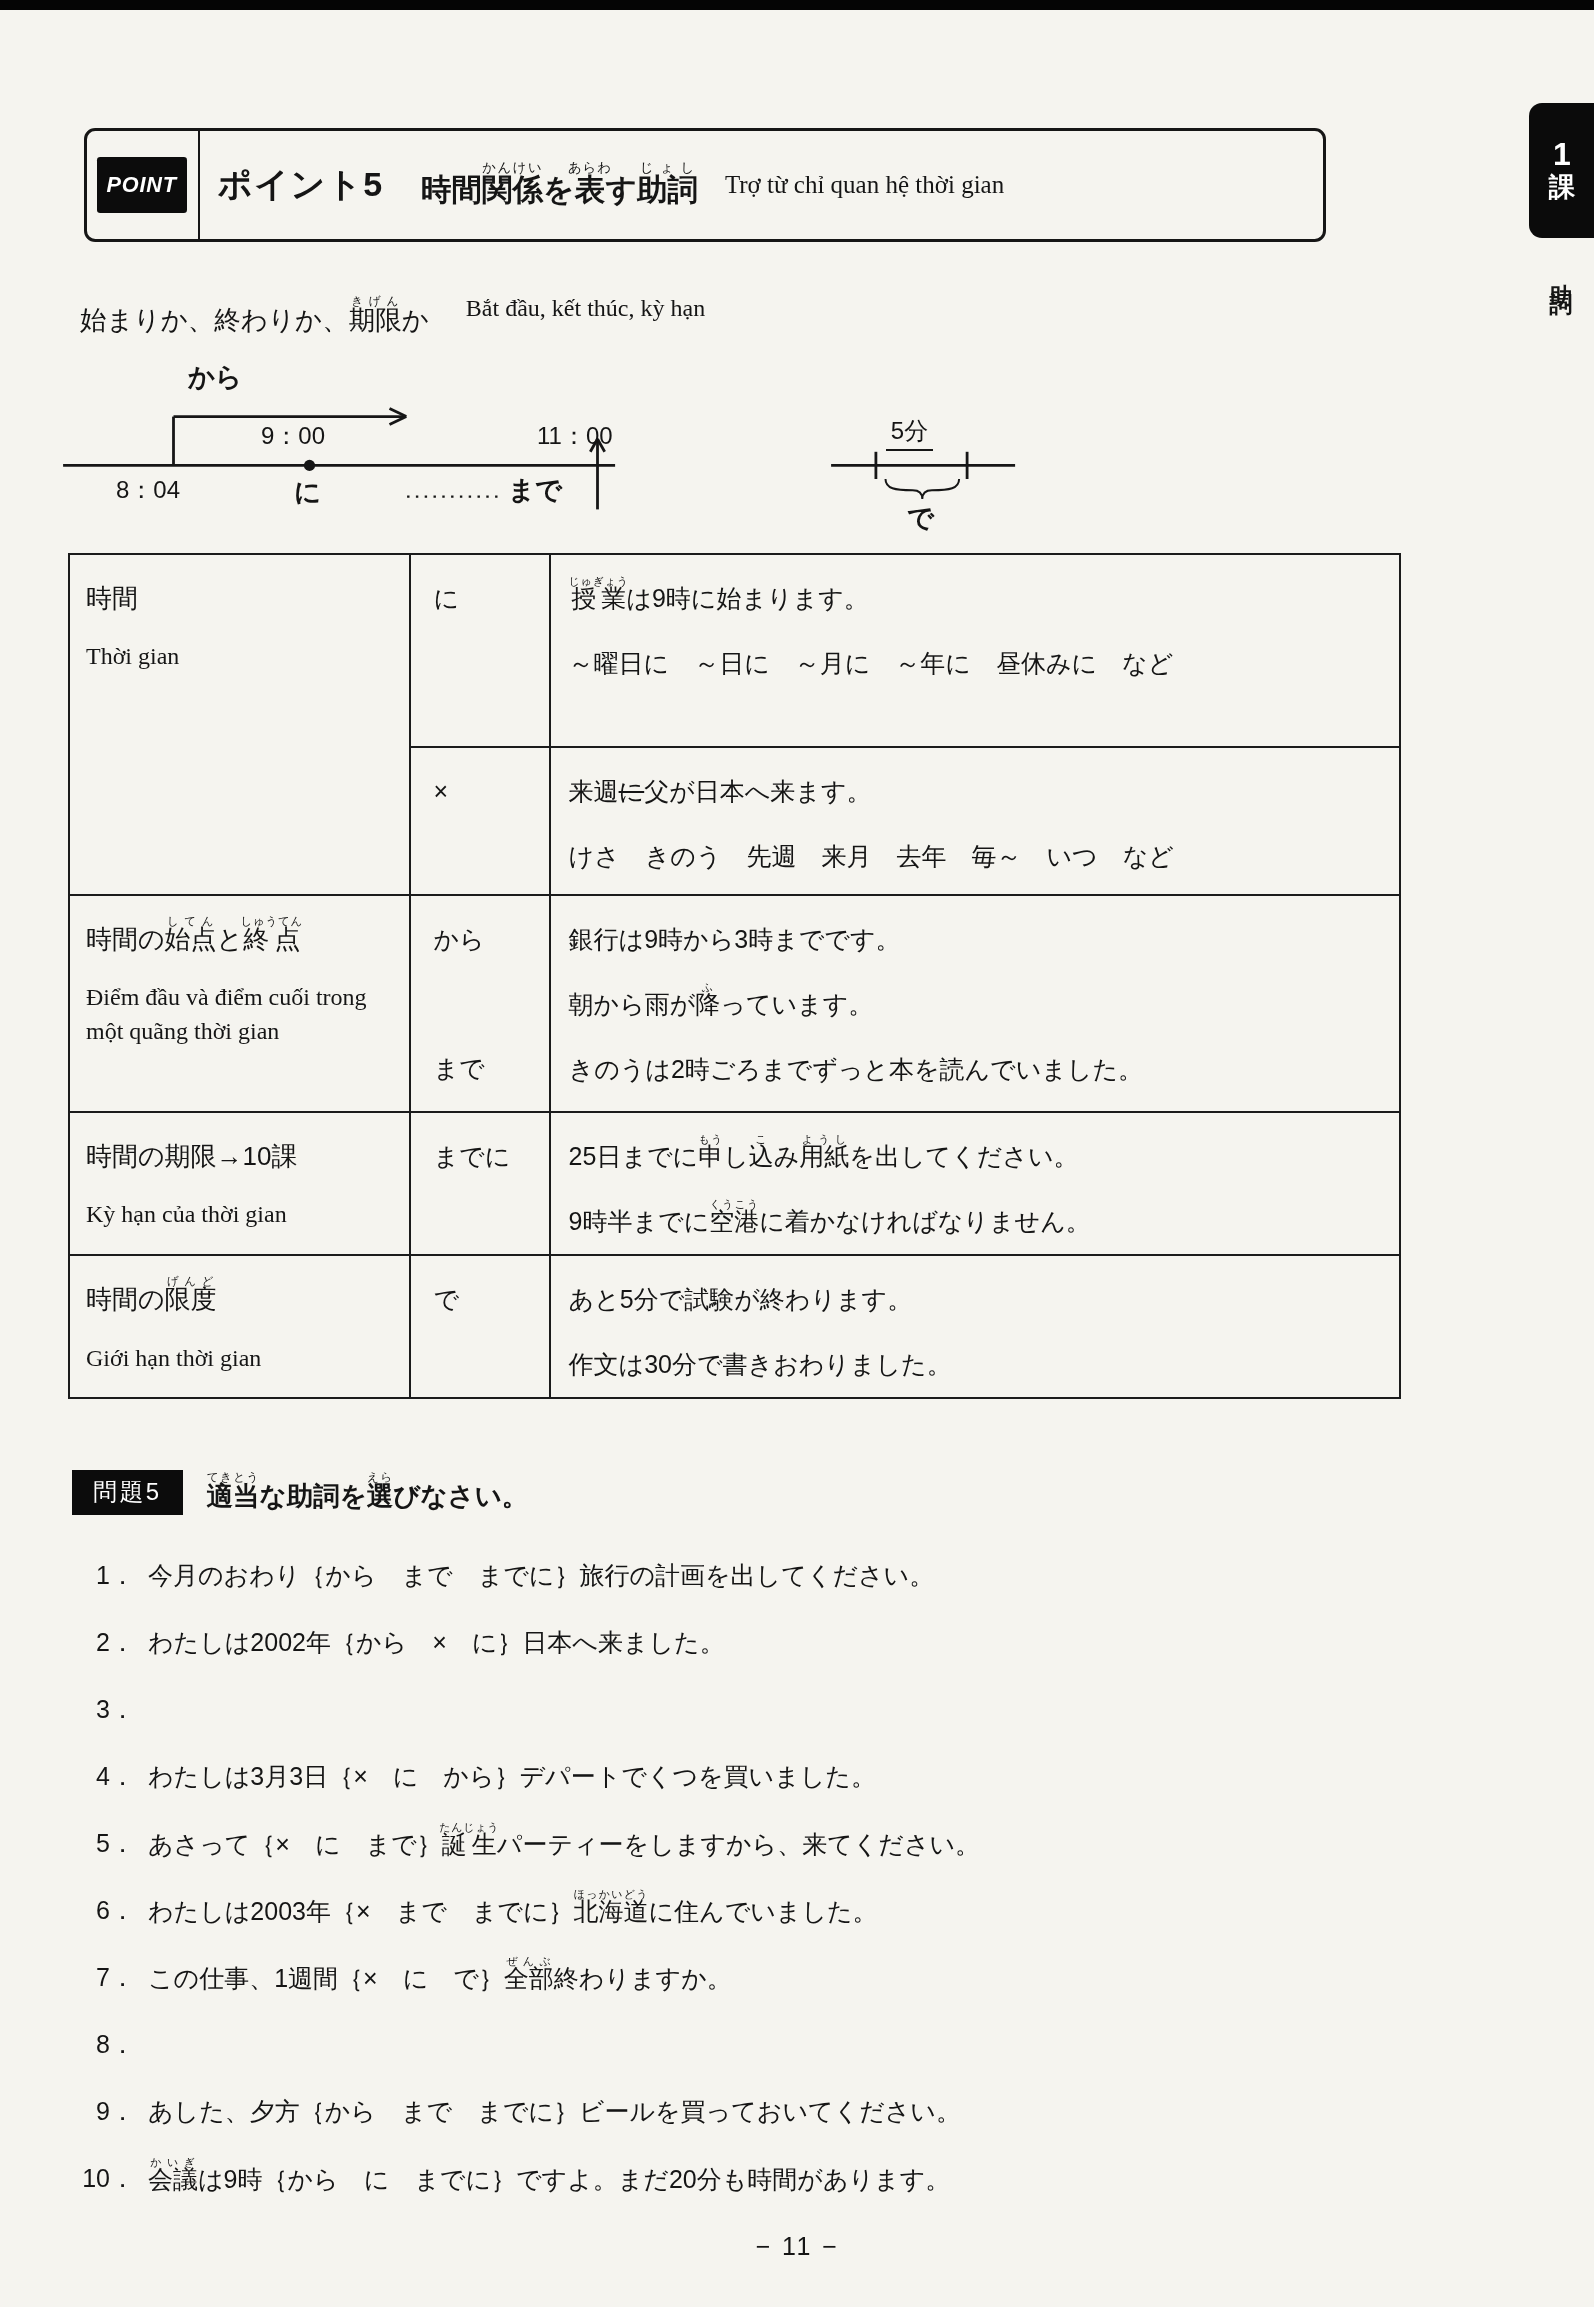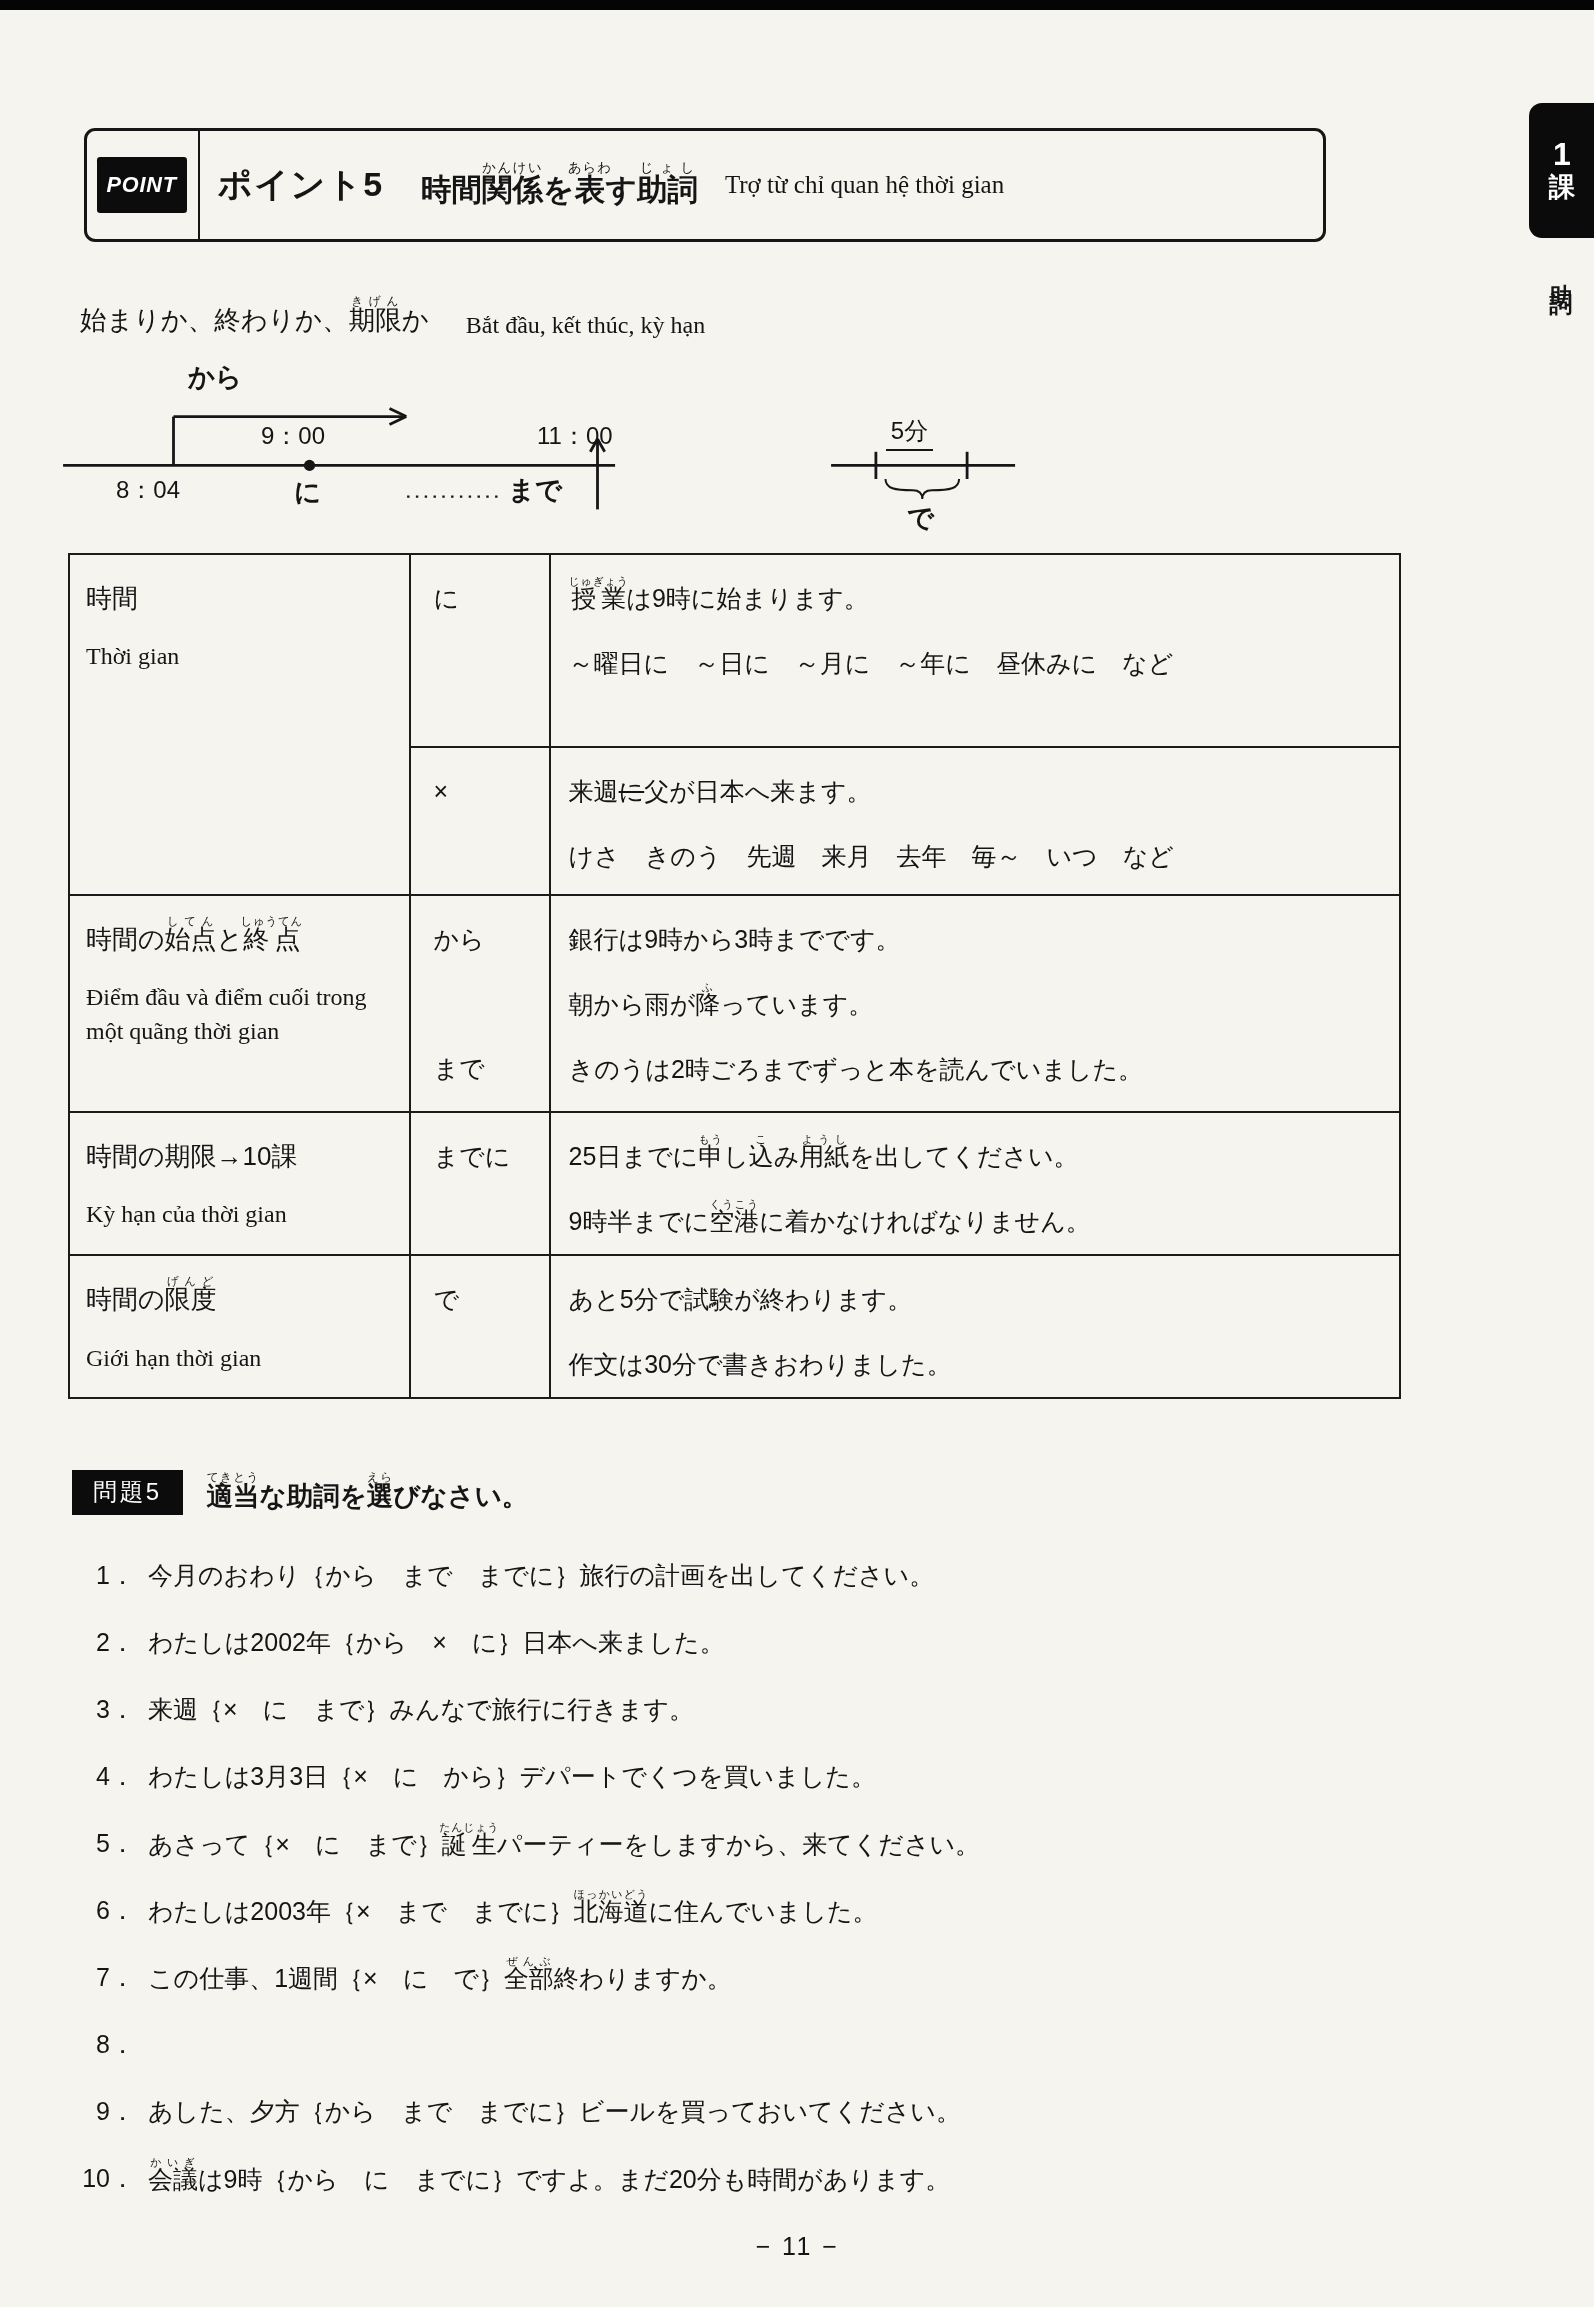--- a/index.html
+++ b/index.html
@@ -37,21 +37,21 @@
     display:flex; flex-direction:column; align-items:center; justify-content:center;
   }
   .side-tab .tab-num { font-size:32px; font-weight:bold; line-height:1.1; }
   .side-tab .tab-kanji { font-size:26.5px; font-weight:bold; line-height:1.2; }
   .side-topic {
     position:absolute; right:17.6px; top:265px;
     writing-mode:vertical-rl; font-size:23px; font-weight:bold; letter-spacing:8px;
   }
 
   
-  .intro-line { position:absolute; left:80px; top:295px; display:flex; align-items:flex-end; }
+  .intro-line { position:absolute; left:80px; top:295px; display:flex; }
   .intro-jp { font-size:26.5px; line-height:1.5; }
   .intro-vn { font-family:"Liberation Serif", serif; font-size:24px; margin-left:37px; padding-bottom:1.6px; }
 
   
   .diagram { position:absolute; left:60px; top:367px; width:1027px; height:172px; }
   .diagram svg { position:absolute; left:0; top:0; }
   .dlabel { position:absolute; font-size:24px; white-space:nowrap; }
   .dlabel.bold { font-weight:bold; font-size:26.5px; }
   .lbl-kara   { left:128px; top:-8px; }
   .lbl-900    { left:201px; top:53px; }
@@ -245,21 +245,20 @@
   <div class="exercise-item">
     <span class="ex-num">1．</span>
     <span class="ex-text"><span>今月のおわり｛から　まで　までに｝旅行の計画を出してください。</span></span>
   </div>
   <div class="exercise-item">
     <span class="ex-num">2．</span>
     <span class="ex-text"><span>わたしは2002年｛から　×　に｝日本へ来ました。</span></span>
   </div>
   <div class="exercise-item">
     <span class="ex-num">3．</span>
-    <span class="ex-text"><span>来週｛×　に　まで｝みんなで旅行に行きます。</span></span>
   </div>
   <div class="exercise-item">
     <span class="ex-num">4．</span>
     <span class="ex-text"><span>わたしは3月3日｛×　に　から｝デパートでくつを買いました。</span></span>
   </div>
   <div class="exercise-item">
     <span class="ex-num">5．</span>
     <span class="ex-text"><span>あさって｛×　に　まで｝</span><ruby><span>誕生</span><rt>たんじょう</rt></ruby><span>パーティーをしますから、来てください。</span></span>
   </div>
   <div class="exercise-item">

